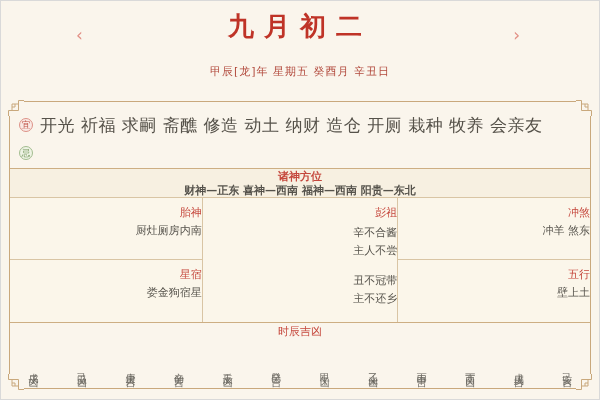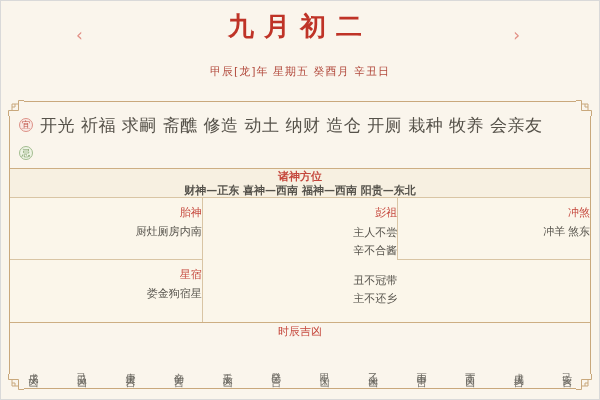--- a/index.html
+++ b/index.html
@@ -62,21 +62,21 @@
   }
   .red-hd { font-size:11px; color:#c5473c; line-height:14px; }
   .cell-val { font-size:11px; color:#55524b; line-height:14px; }
   .grid { display:grid; grid-template-columns:1fr 1.01fr 1fr; grid-template-rows:62px 62px; background:#fbf6ea; }
   .gcell { text-align:right; padding-top:8px; }
   .cell-taishen { grid-column:1; grid-row:1; border-right:1px solid #d9c5a4; border-bottom:1px solid #d9c5a4; }
   .cell-xingxiu { grid-column:1; grid-row:2; border-right:1px solid #d9c5a4; }
   .cell-pengzu  { grid-column:2; grid-row:1 / span 2; }
   .cell-chongsha{ grid-column:3; grid-row:1; border-left:1px solid #d9c5a4; border-bottom:1px solid #d9c5a4; }
   .cell-wuxing  { grid-column:3; grid-row:2; border-left:1px solid #d9c5a4; }
-  .gcell .cell-val { margin-top:4px;font-family:Liberation Serif, serif; }
+  .gcell .cell-val { margin-top:4px; }
   .pz-line { font-size:11px; color:#55524b; line-height:18px; }
   .pz-group2 { margin-top:12px; }
   
   .hours { position:absolute; left:0; right:0; top:220px; bottom:0; text-align:center; }
   .hours-hd { margin-top:3px; }
   .hours-row {
     display:flex; justify-content:space-between; padding:0 16px; margin-top:4px;
   }
   .hour-cell {
     writing-mode:vertical-rl; text-orientation:upright;
@@ -147,35 +147,39 @@
         <div class="cell-val">财神—正东 喜神—西南 福神—西南 阳贵—东北</div>
       </div>
       <div class="grid">
         <div class="gcell cell-taishen">
           <div class="red-hd">胎神</div>
           <div class="cell-val">厨灶厕房内南</div>
         </div>
         <div class="gcell cell-pengzu">
           <div class="red-hd">彭祖</div>
           <div style="margin-top:4px;">
+            <div class="pz-line">辛不合酱</div>
             <div class="pz-line">主人不尝</div>
-            <div class="pz-line">辛不合酱</div>
           </div>
           <div class="pz-group2">
             <div class="pz-line">丑不冠带</div>
             <div class="pz-line">主不还乡</div>
           </div>
         </div>
         <div class="gcell cell-chongsha">
           <div class="red-hd">冲煞</div>
           <div class="cell-val">冲羊 煞东</div>
         </div>
         <div class="gcell cell-xingxiu">
           <div class="red-hd">星宿</div>
           <div class="cell-val">娄金狗宿星</div>
+        </div>
+        <div class="gcell cell-wuxing">
+          <div class="red-hd">五行</div>
+          <div class="cell-val">壁上土</div>
         </div>
       </div>
     </div>
 
     <div class="hours">
       <div class="red-hd hours-hd">时辰吉凶</div>
       <div class="hours-row">
         <div class="hour-cell">戊子凶</div>
         <div class="hour-cell">己丑凶</div>
         <div class="hour-cell">庚寅吉</div>

